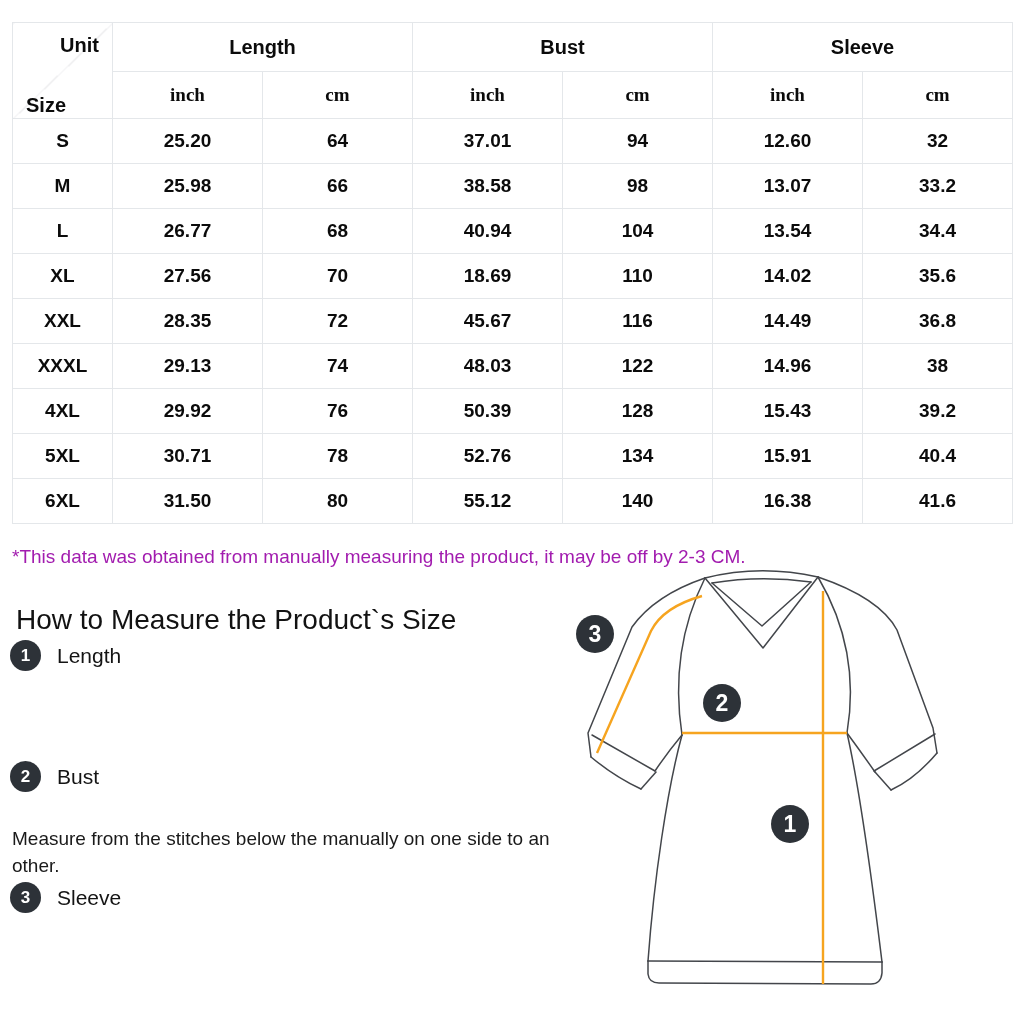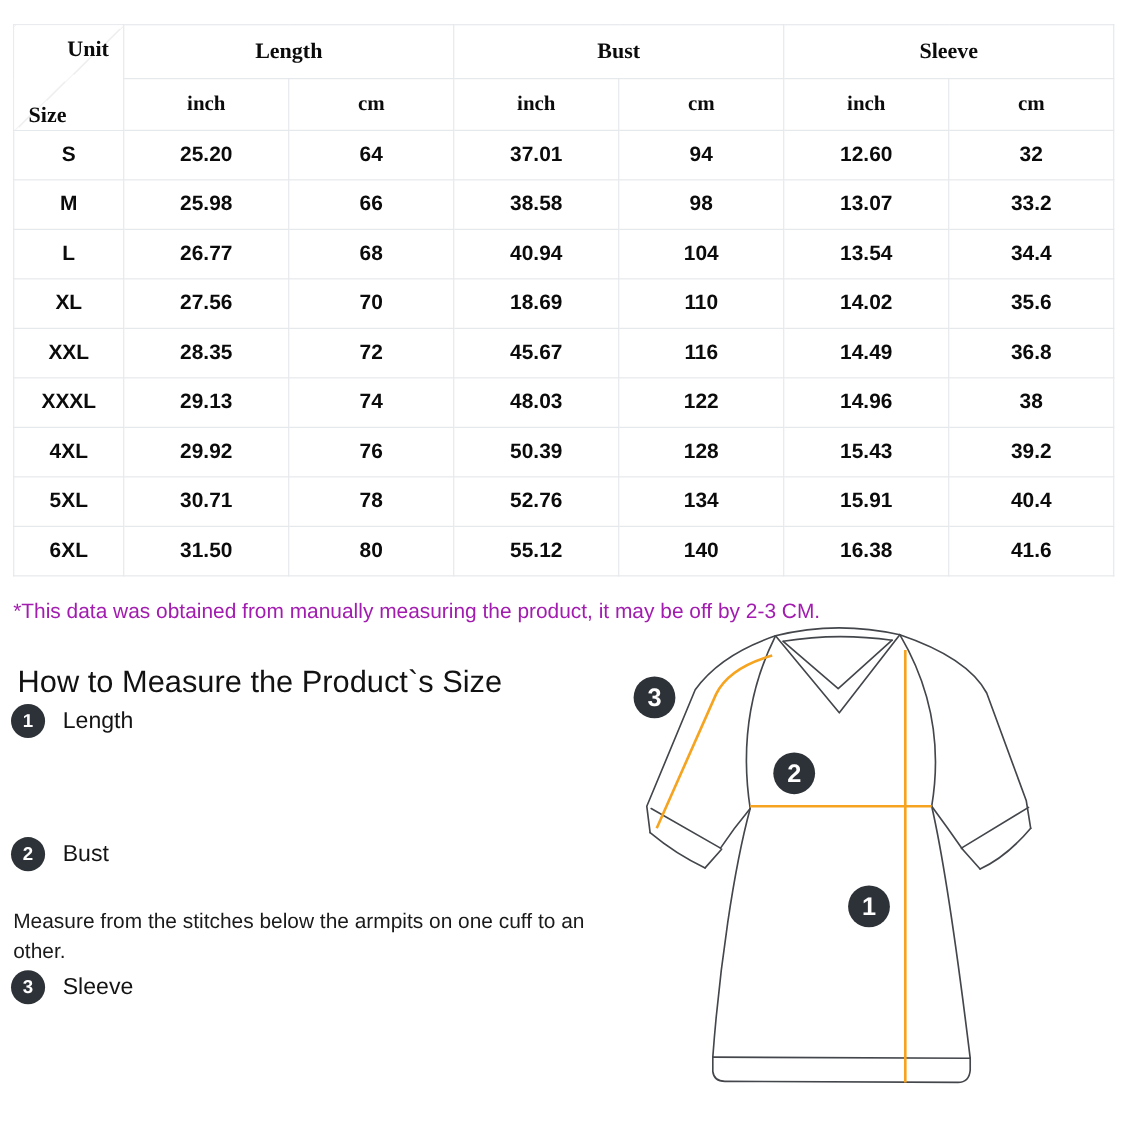--- a/index.html
+++ b/index.html
@@ -10,21 +10,21 @@
 
   
   .size-table{
     position:absolute;left:12px;top:22px;width:1000px;
     border-collapse:collapse;table-layout:fixed;border:1px solid #d6d9dd;
   }
   .size-table td{
     border:1px solid #e4e7ea;text-align:center;vertical-align:middle;
     font-weight:bold;font-size:19px;color:#0b0b0b;padding:0;
   }
-  .size-table thead tr.group-row td{height:48px;font-size:20px;font-family:Liberation Serif, serif;}
+  .size-table thead tr.group-row td{height:48px;font-size:20px;}
   .size-table thead tr.unit-row td{height:46px;font-family:Liberation Serif, serif;}
   .size-table tbody td{height:44px;}
   .corner-cell{
     position:relative;
     background:linear-gradient(to bottom right,#ffffff 49.6%,#ececee 49.6%,#ececee 50.4%,#ffffff 50.4%);
   }
   .corner-unit{position:absolute;top:11px;right:13px;font-size:20px;}
   .corner-size{position:absolute;bottom:1px;left:13px;font-size:20px;}
 
   
@@ -179,21 +179,21 @@
 
   <div class="measure-item pos-item-1">
     <span class="item-badge">1</span>
     <span class="item-label">Length</span>
   </div>
 
   <div class="measure-item pos-item-2">
     <span class="item-badge">2</span>
     <span class="item-label">Bust</span>
   </div>
-  <p class="measure-desc pos-desc-2">Measure from the stitches below the armpits on one cuff to an other.</p>
+  <p class="measure-desc pos-desc-2">Measure from the stitches below the manually on one side to an other.</p>
 
   <div class="measure-item pos-item-3">
     <span class="item-badge">3</span>
     <span class="item-label">Sleeve</span>
   </div>
 
   <svg class="shirt-svg" viewBox="0 0 470 470" width="470" height="470">
     <g stroke-linecap="round" stroke-linejoin="round">
 
       <path class="shirt-line" d="M150,28 Q205,14 263,27"></path>

